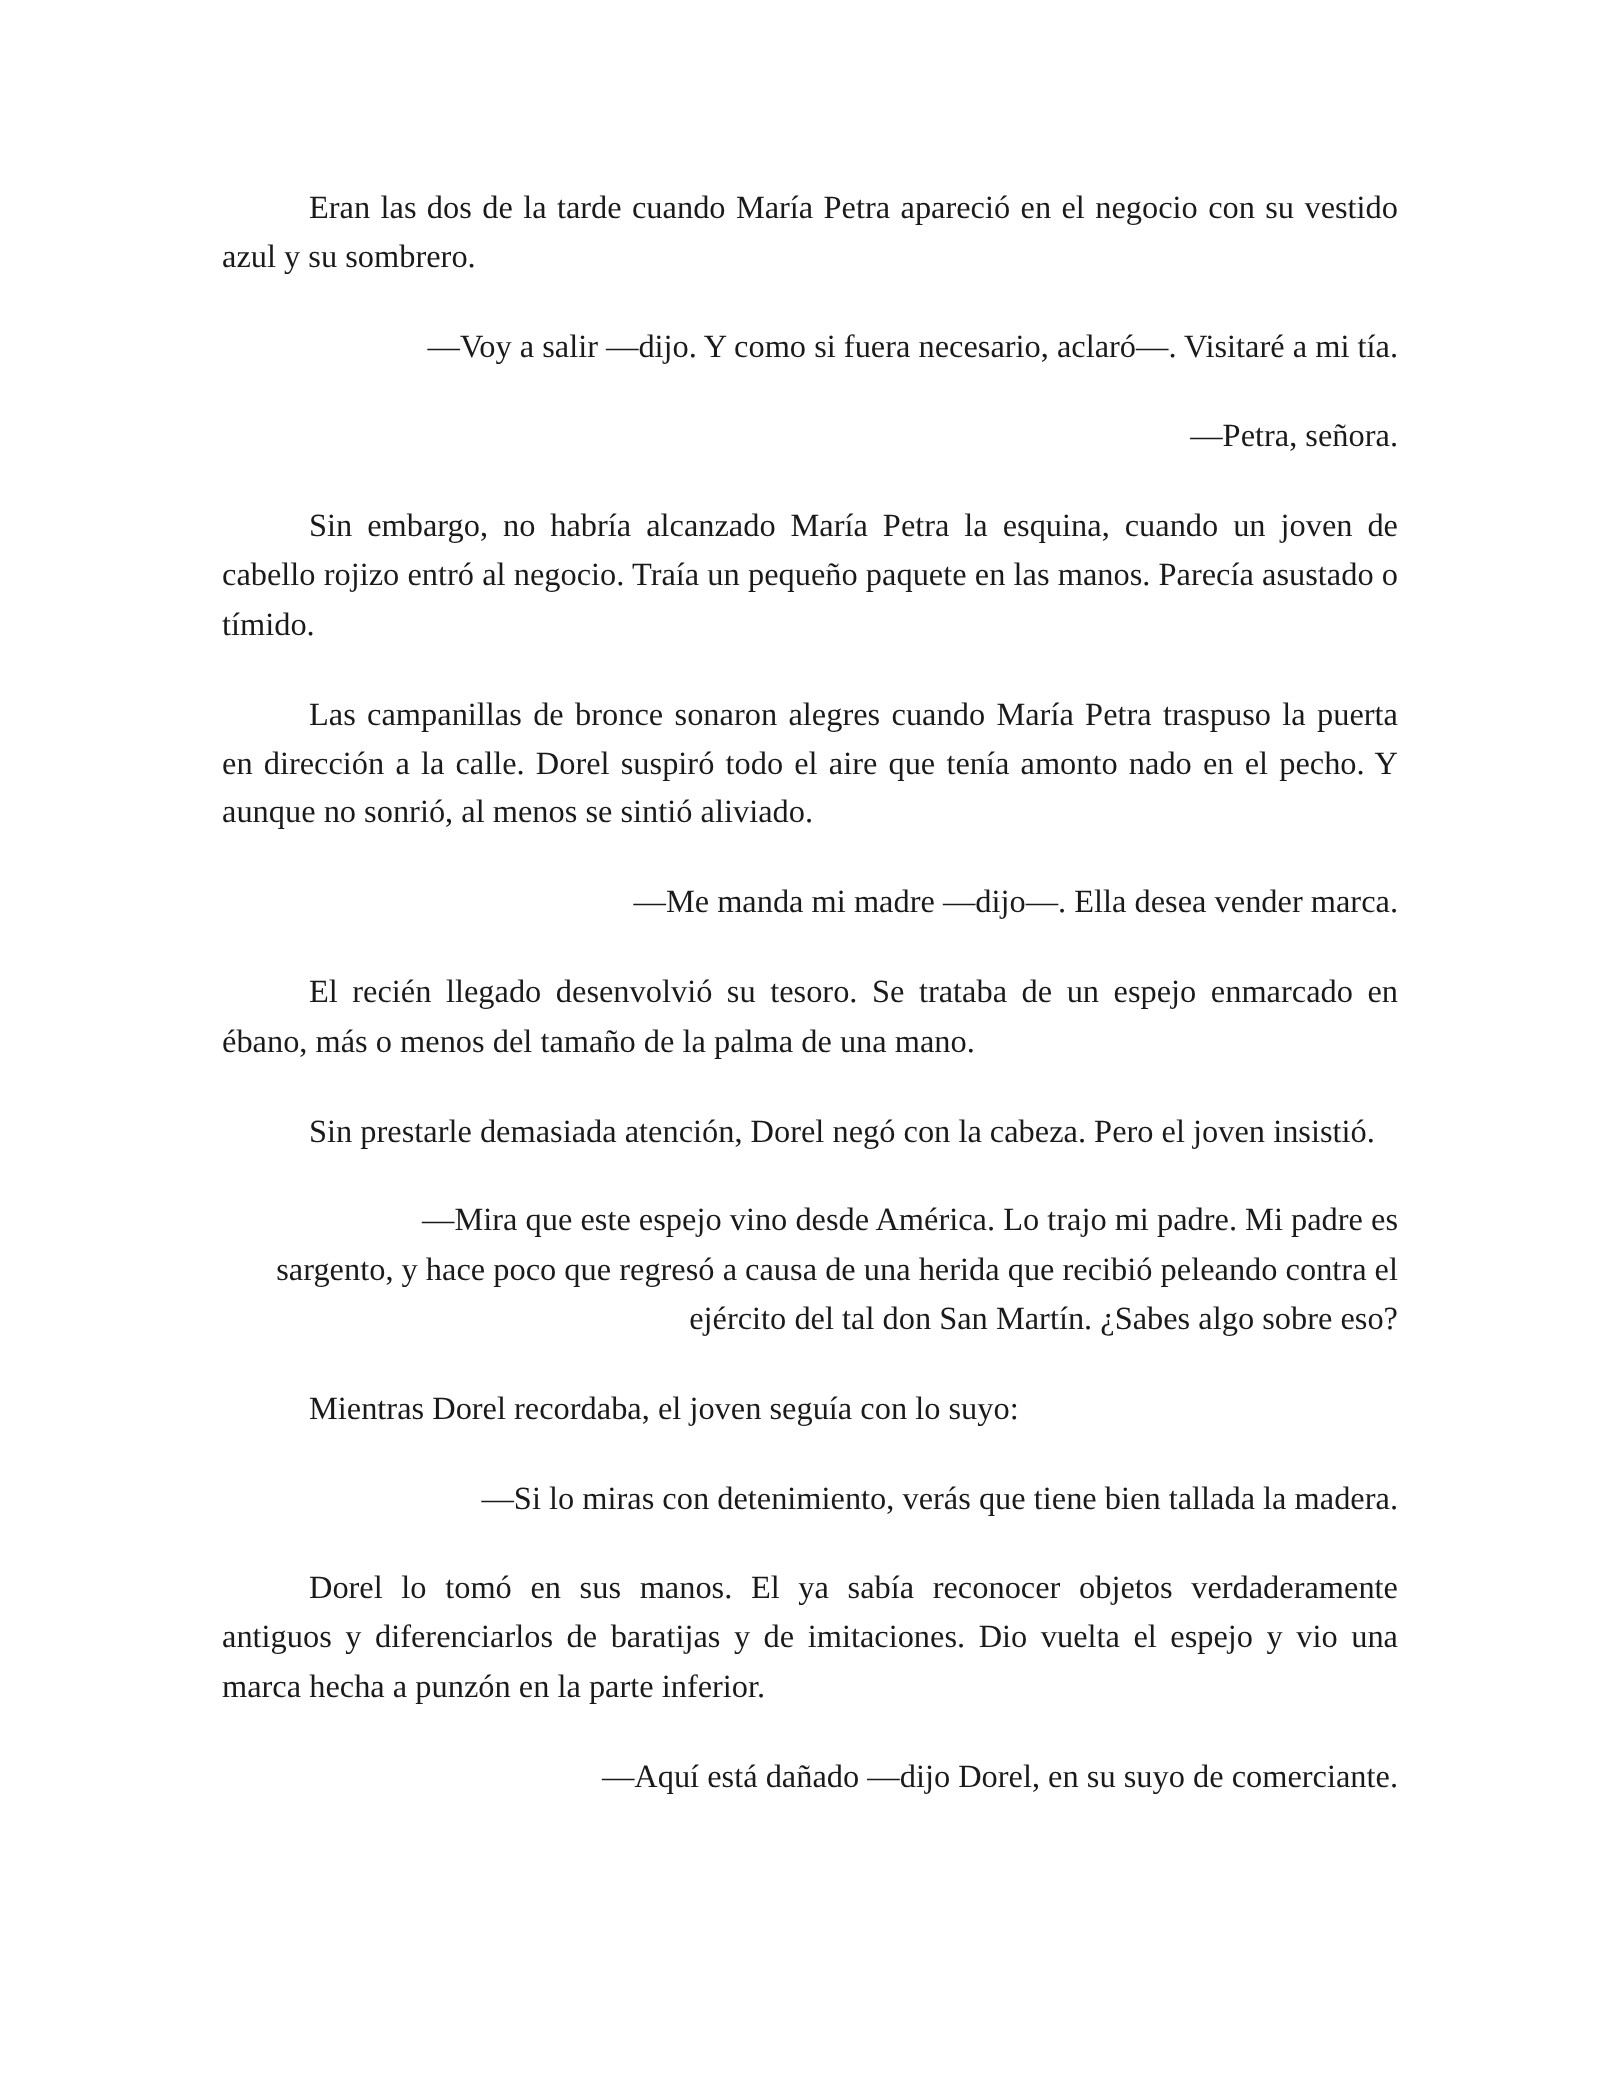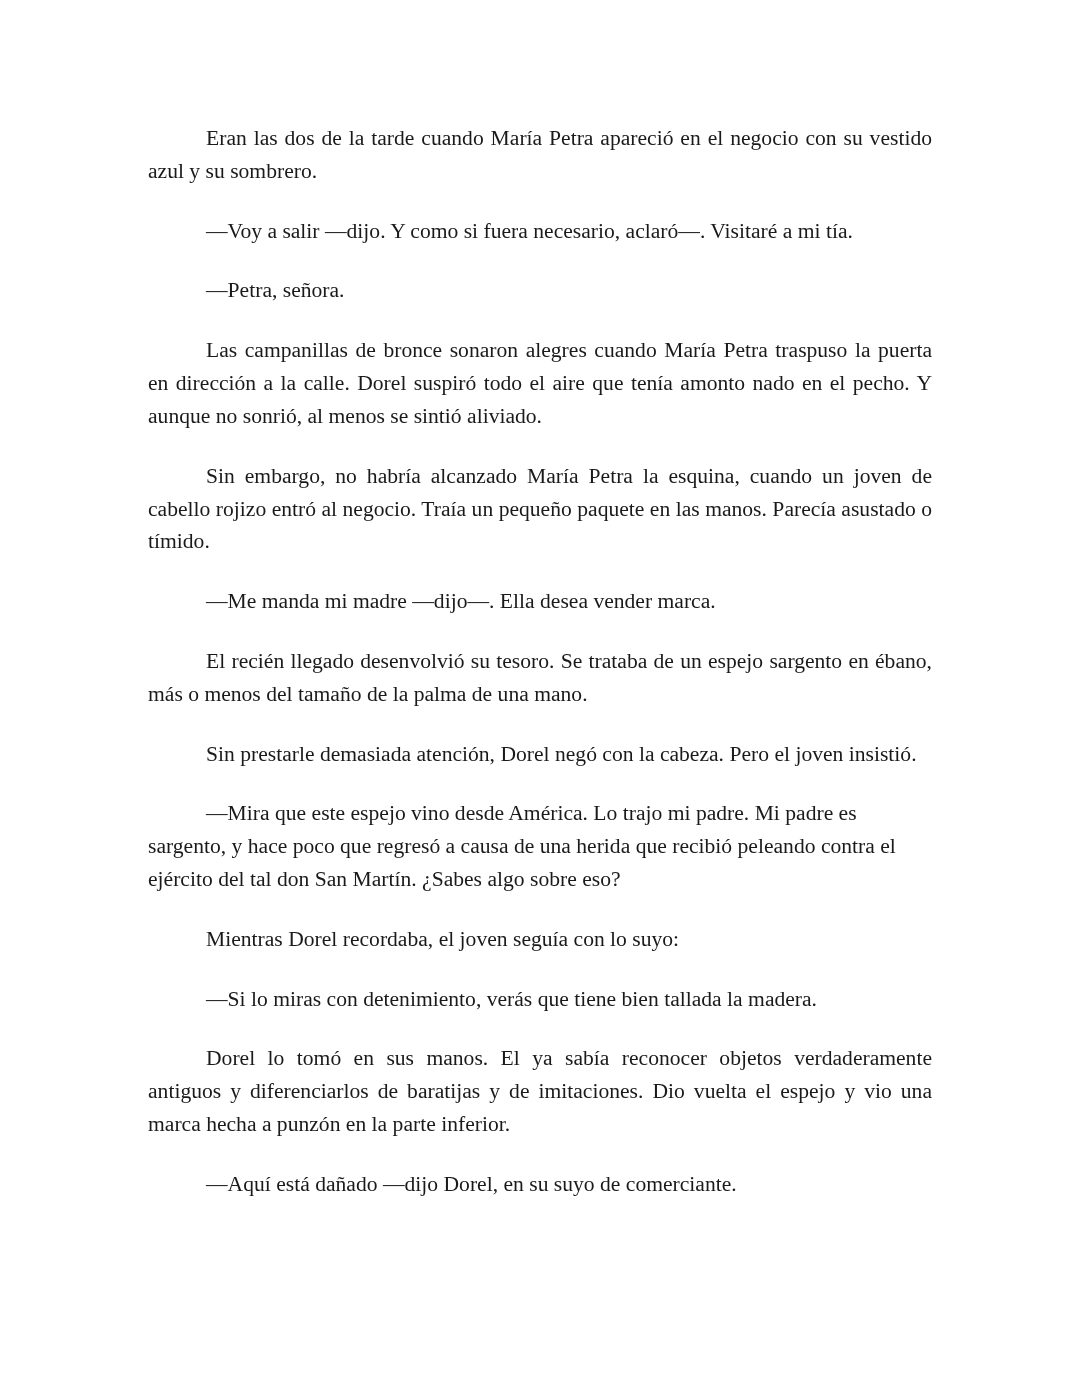--- a/index.html
+++ b/index.html
@@ -30,38 +30,38 @@
     line-height: 1.52;
     text-align: justify;
     text-justify: inter-word;
     hyphens: none;
   }
   p.indent {
     text-indent: 58px;
   }
   p.dialogue {
     text-indent: 58px;
-    text-align: left;
+    text-align: right;
   }
   p:last-child {
     margin-bottom: 0;
   }
 </style>
 </head>
 <body>
 
 <div class="page">
   <div class="body-text">
     <p class="indent">Eran las dos de la tarde cuando María Petra apareció en el negocio con su vestido azul y su sombrero.</p>
     <p class="dialogue">—Voy a salir —dijo. Y como si fuera necesario, aclaró—. Visitaré a mi tía.</p>
     <p class="dialogue">—Petra, señora.</p>
+    <p class="indent">Sin embargo, no habría alcanzado María Petra la esquina, cuando un joven de cabello rojizo entró al negocio. Traía un pequeño paquete en las manos. Parecía asustado o tímido.</p>
     <p class="indent">Las campanillas de bronce sonaron alegres cuando María Petra traspuso la puerta en dirección a la calle. Dorel suspiró todo el aire que tenía amonto nado en el pecho. Y aunque no sonrió, al menos se sintió aliviado.</p>
-    <p class="indent">Sin embargo, no habría alcanzado María Petra la esquina, cuando un joven de cabello rojizo entró al negocio. Traía un pequeño paquete en las manos. Parecía asustado o tímido.</p>
     <p class="dialogue">—Me manda mi madre —dijo—. Ella desea vender marca.</p>
-    <p class="indent">El recién llegado desenvolvió su tesoro. Se trataba de un espejo sargento en ébano, más o menos del tamaño de la palma de una mano.</p>
+    <p class="indent">El recién llegado desenvolvió su tesoro. Se trataba de un espejo enmarcado en ébano, más o menos del tamaño de la palma de una mano.</p>
     <p class="indent">Sin prestarle demasiada atención, Dorel negó con la cabeza. Pero el joven insistió.</p>
     <p class="dialogue">—Mira que este espejo vino desde América. Lo trajo mi padre. Mi padre es sargento, y hace poco que regresó a causa de una herida que recibió peleando contra el ejército del tal don San Martín. ¿Sabes algo sobre eso?</p>
     <p class="indent">Mientras Dorel recordaba, el joven seguía con lo suyo:</p>
     <p class="dialogue">—Si lo miras con detenimiento, verás que tiene bien tallada la madera.</p>
     <p class="indent">Dorel lo tomó en sus manos. El ya sabía reconocer objetos verdaderamente antiguos y diferenciarlos de baratijas y de imitaciones. Dio vuelta el espejo y vio una marca hecha a punzón en la parte inferior.</p>
     <p class="dialogue">—Aquí está dañado —dijo Dorel, en su suyo de comerciante.</p>
   </div>
 </div>
 
 </body></html>

